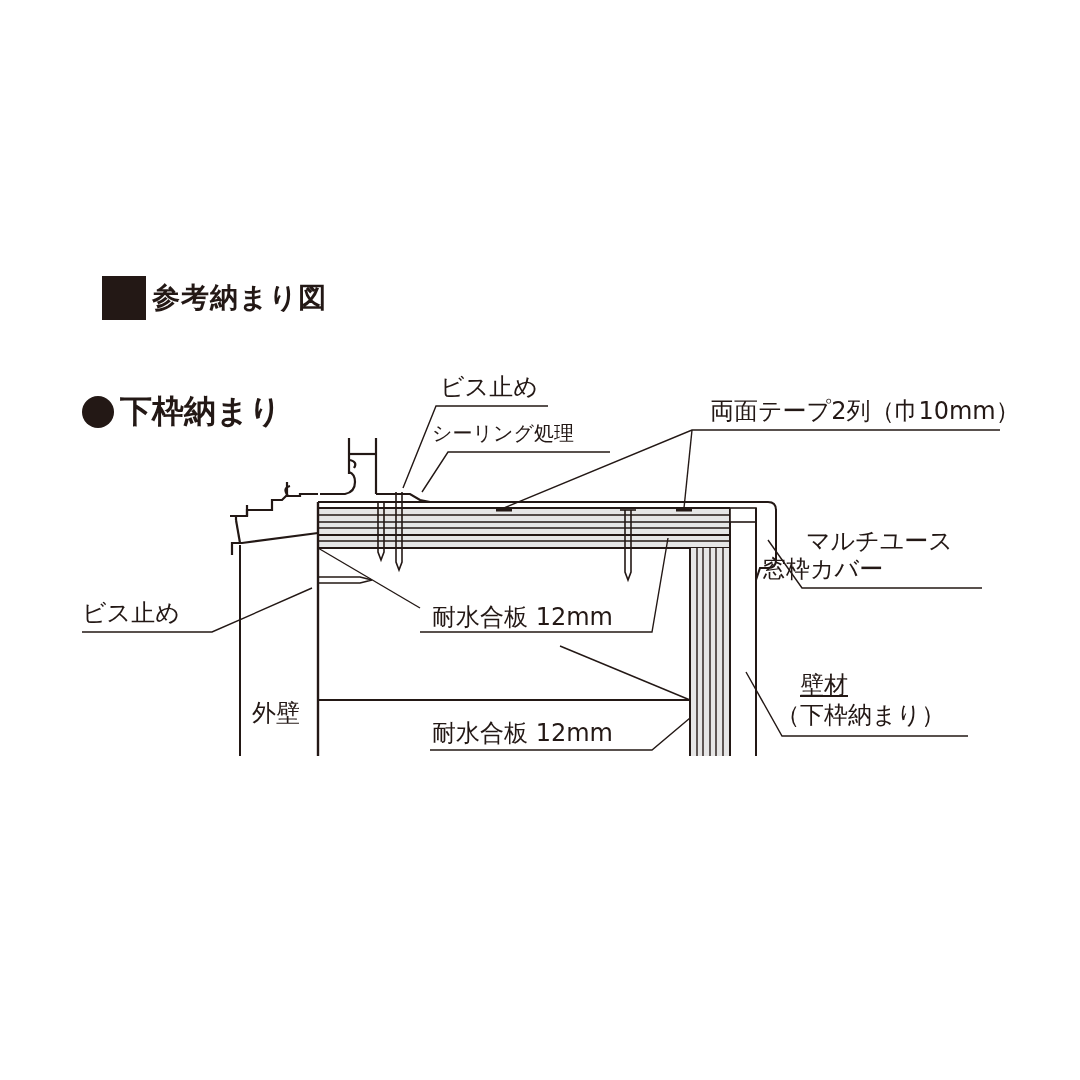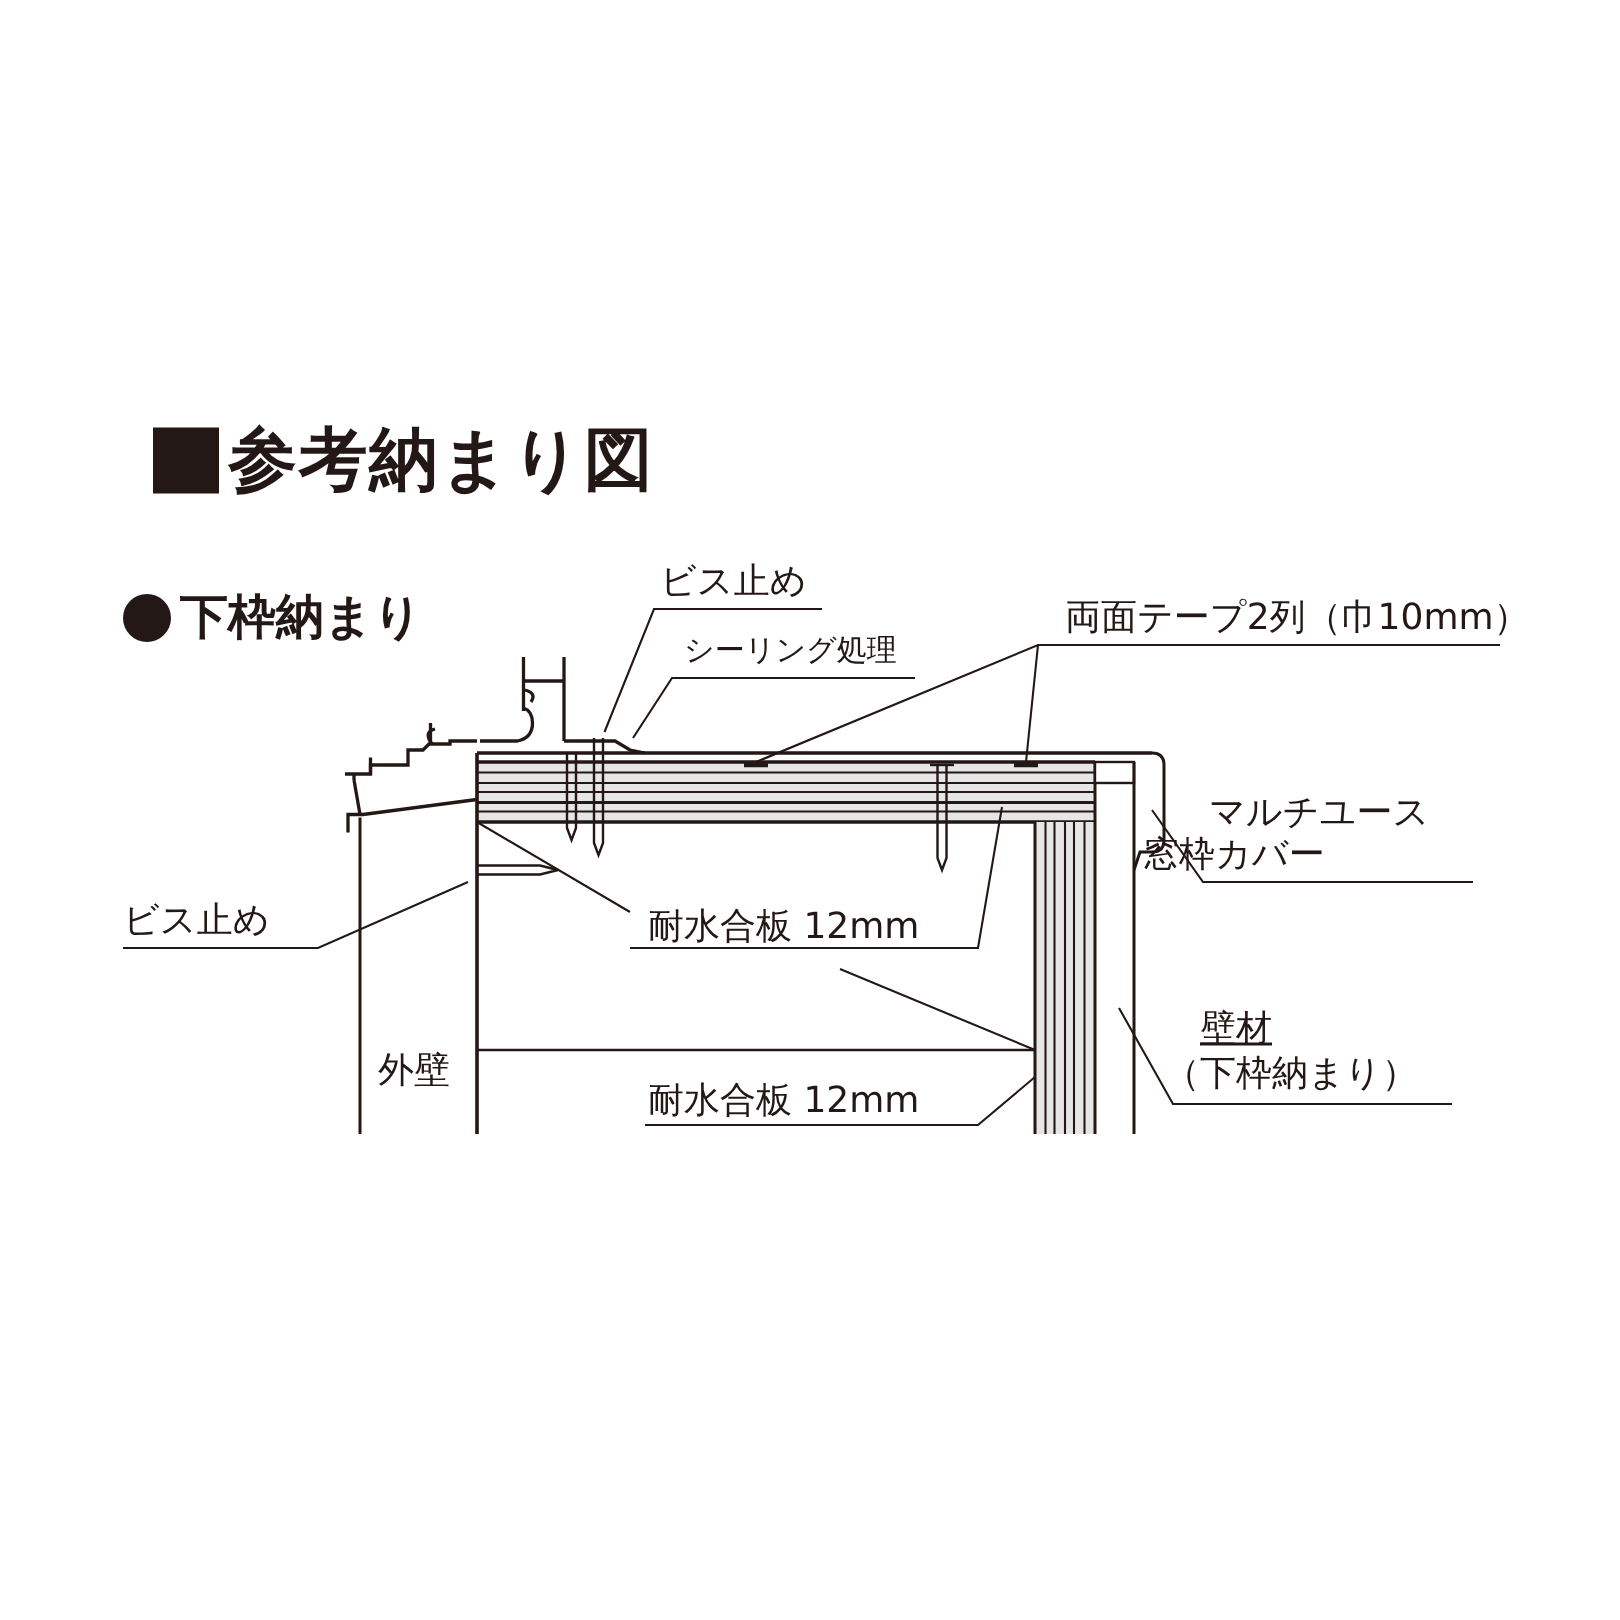--- a/index.html
+++ b/index.html
@@ -1,17 +1,17 @@
 <!DOCTYPE html>
 <html><head>
 <meta charset="utf-8">
 <style>
   html, body { margin: 0; padding: 0; background: #ffffff; }
   body { width: 1080px; height: 1080px; position: relative; overflow: hidden; font-family: "DejaVu Sans", "Liberation Sans", sans-serif; color: #231815; }
-  .title { position: absolute; left: 102px; top: 276px; font-size: 46px; font-weight: bold; letter-spacing: 1px; display: flex; align-items: center; white-space: nowrap; }
+  .title { position: absolute; left: 102px; top: 276px; font-size: 28px; font-weight: bold; letter-spacing: 1px; display: flex; align-items: center; white-space: nowrap; }
   .title .sq { display: inline-block; width: 44px; height: 44px; background: #231815; margin-right: 6px; }
   .subtitle { position: absolute; left: 82px; top: 390px; font-size: 32px; font-weight: bold; display: flex; align-items: center; white-space: nowrap; }
   .subtitle .dot { display: inline-block; width: 32px; height: 32px; border-radius: 50%; background: #231815; margin-right: 6px; }
   .lbl { position: absolute; font-size: 24px; white-space: nowrap; color: #231815; line-height: 1.15; }
   .lbl.sm { font-size: 20px; }
   svg.diagram { position: absolute; left: 0; top: 0; }
 </style>
 </head>
 <body>
 
@@ -110,21 +110,21 @@
 
       <line x1="560" y1="646" x2="690" y2="700"></line>
       <polyline points="690,718 652,750 430,750"></polyline>
 
       <polyline points="746,672 782,736 968,736"></polyline>
     </g>
   </g>
 </svg>
 
 <div class="lbl" style="left:440px; top:374px;">ビス止め</div>
-<div class="lbl sm" style="left:456px; top:422px;">シーリング処理</div>
+<div class="lbl sm" style="left:432px; top:422px;">シーリング処理</div>
 <div class="lbl" style="left:710px; top:398px;">両面テープ2列（巾10mm）</div>
 <div class="lbl" style="left:806px; top:528px;text-align:center;">マルチユース</div>
 <div class="lbl" style="left:762px; top:556px;">窓枠カバー</div>
 <div class="lbl" style="left:82px; top:600px;">ビス止め</div>
 <div class="lbl" style="left:432px; top:604px;">耐水合板 12mm</div>
 <div class="lbl" style="left:252px; top:700px;">外壁</div>
 <div class="lbl" style="left:800px; top:672px;text-decoration:underline;">壁材</div>
 <div class="lbl" style="left:776px; top:702px;">（下枠納まり）</div>
 <div class="lbl" style="left:432px; top:720px;">耐水合板 12mm</div>
 

